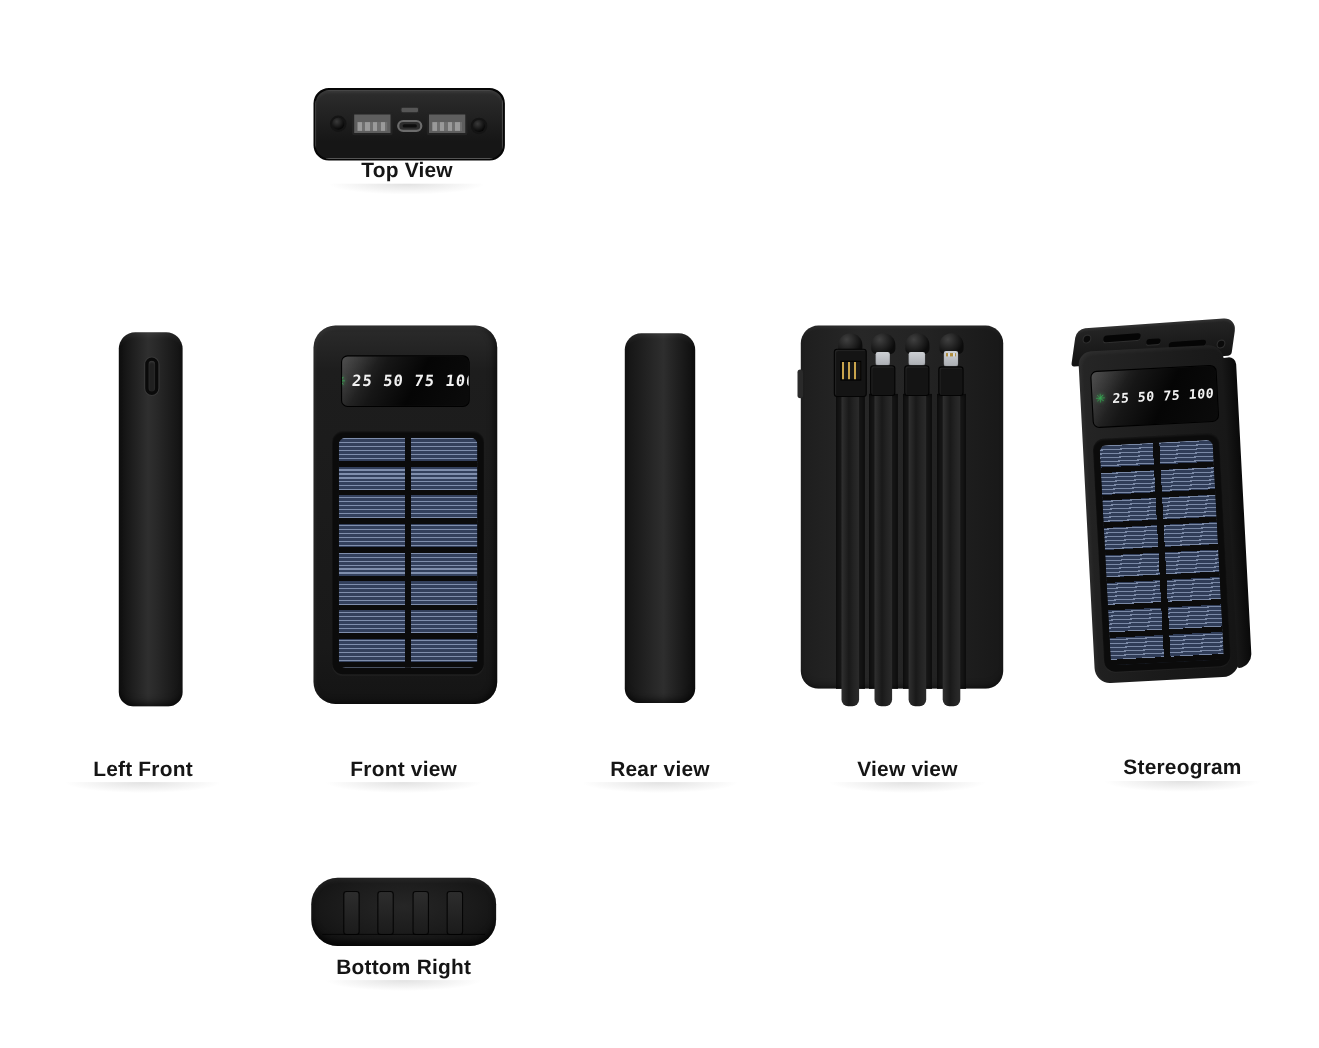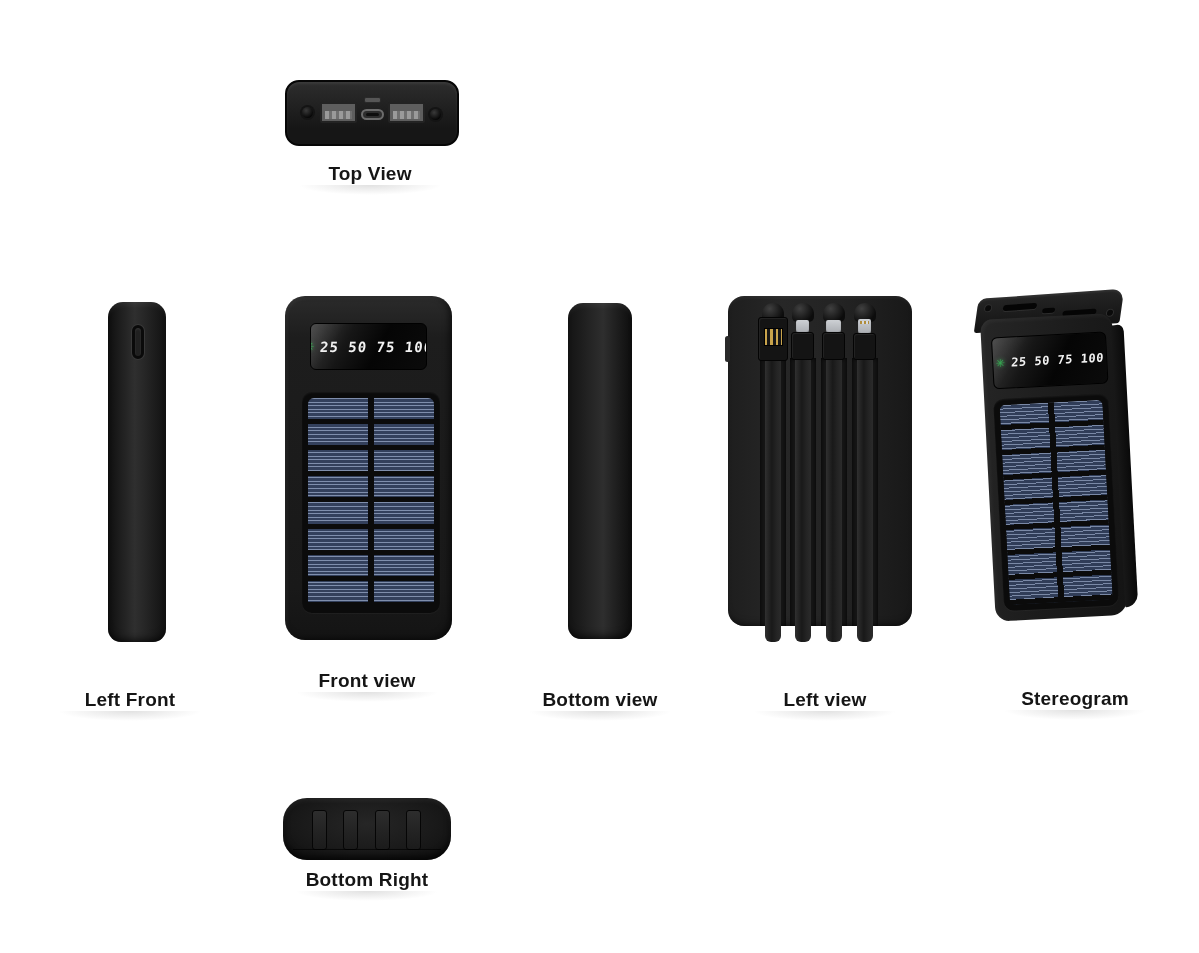--- a/index.html
+++ b/index.html
@@ -177,40 +177,40 @@
 <div class="canvas">
 
   <div class="device body-top" style="left:285px;top:80px;">
     <span class="led" style="left:15px;top:25px;"></span>
     <span class="usb-a" style="left:33px;top:20px;"></span>
     <span class="micro-port" style="left:77px;top:15px;"></span>
     <span class="typec-port" style="left:74px;top:27px;"></span>
     <span class="usb-a" style="left:101px;top:20px;"></span>
     <span class="led" style="left:143px;top:27px;"></span>
   </div>
-  <div class="view-label" style="left:370px;top:163px;">Top View</div>
+  <div class="view-label" style="left:370px;top:145px;">Top View</div>
 
   <div class="device body-side" style="left:108px;top:302px;width:58px;height:340px;">
     <span class="power-btn" style="left:24px;top:23px;"></span>
   </div>
   <div class="view-label" style="left:130px;top:689px;">Left Front</div>
 
   <div class="device body-front" style="left:285px;top:296px;">
     <div class="lcd" style="left:25px;top:27px;width:115px;height:45px;">
       <span class="sun">✳</span>
       <span class="digits">25 50 75 100</span>
     </div>
     <div class="solar" style="left:17px;top:96px;width:138px;height:221px;box-sizing:border-box;">
       <div class="cells cells-front"></div>
     </div>
   </div>
-  <div class="view-label" style="left:367px;top:670px;">Front view</div>
+  <div class="view-label" style="left:367px;top:689px;">Front view</div>
 
   <div class="device body-side right" style="left:568px;top:303px;width:64px;height:336px;"></div>
-  <div class="view-label" style="left:600px;top:689px;">Bottom view</div>
+  <div class="view-label" style="left:600px;top:689px;">Rear view</div>
 
   <div class="device body-rear" style="left:728px;top:296px;">
     <span class="rear-btn"></span>
 
     <span class="channel" style="left:32px;"></span>
     <span class="channel" style="left:62px;"></span>
     <span class="channel" style="left:93px;"></span>
     <span class="channel" style="left:124px;"></span>
 
     <span class="cable-strip" style="left:37px;"></span>
@@ -228,21 +228,21 @@
     <span class="conn-body" style="left:63px;top:36px;width:23px;height:28px;"></span>
 
     <span class="dome" style="left:95px;"></span>
     <span class="metal-tip" style="left:98px;top:24px;width:15px;height:13px;"></span>
     <span class="conn-body" style="left:94px;top:36px;width:23px;height:28px;"></span>
 
     <span class="dome" style="left:126px;"></span>
     <span class="metal-tip lightning" style="left:130px;top:23px;width:13px;height:15px;"></span>
     <span class="conn-body" style="left:125px;top:37px;width:23px;height:27px;"></span>
   </div>
-  <div class="view-label" style="left:825px;top:689px;">Left view</div>
+  <div class="view-label" style="left:825px;top:689px;">View view</div>
 
   <div class="device" style="left:968px;top:290px;width:185px;height:360px;">
     <div class="stereo-topface">
       <span class="top-screw" style="left:8px;top:7px;"></span>
       <span class="top-slot" style="left:26px;top:8px;width:34px;"></span>
       <span class="top-slot" style="left:66px;top:14px;width:13px;height:5px;"></span>
       <span class="top-slot" style="left:87px;top:18px;width:34px;"></span>
       <span class="top-screw" style="left:132px;top:20px;"></span>
     </div>
     <div class="stereo-body">

